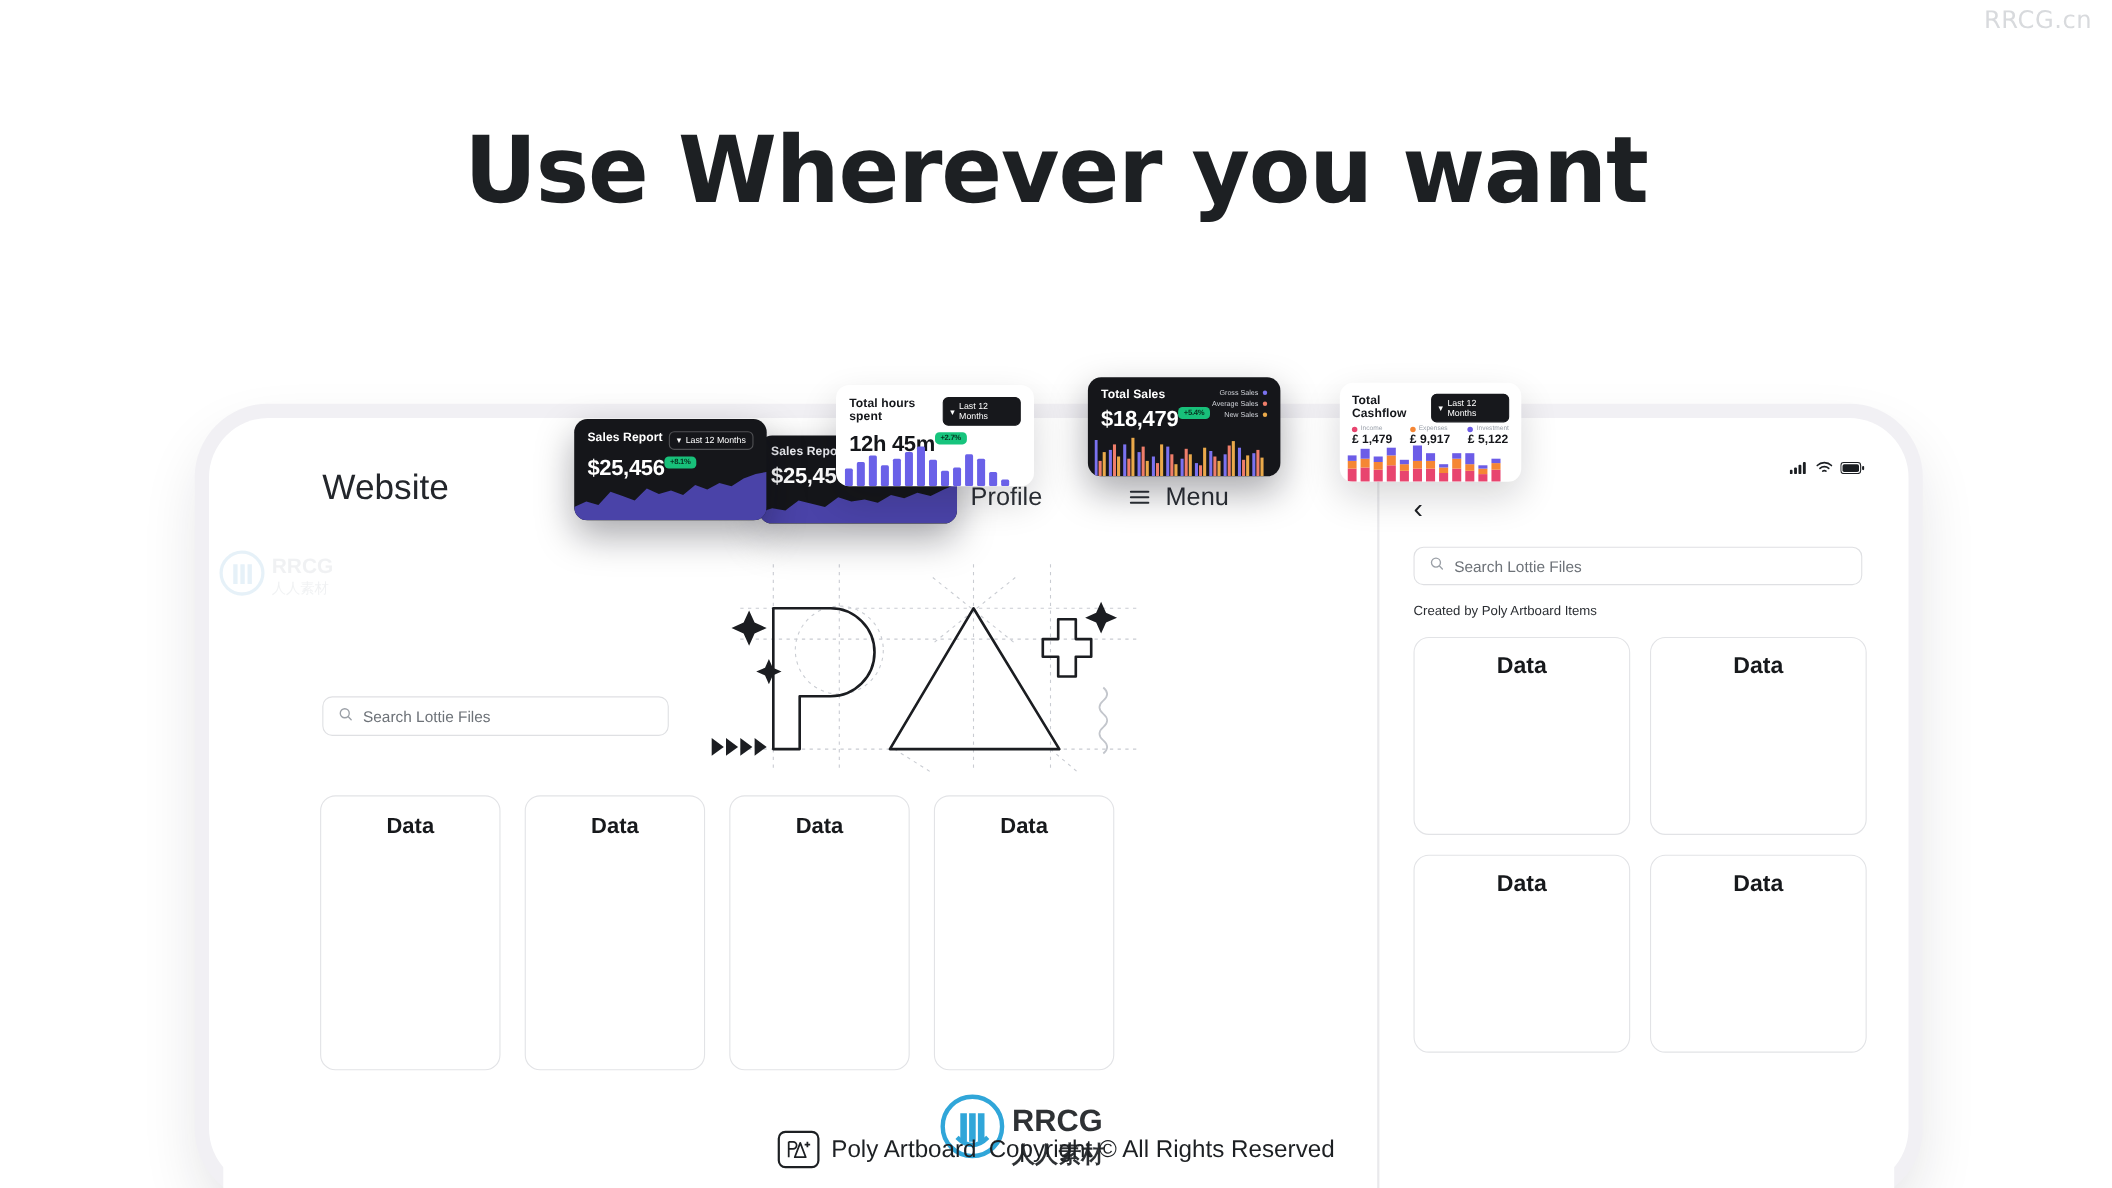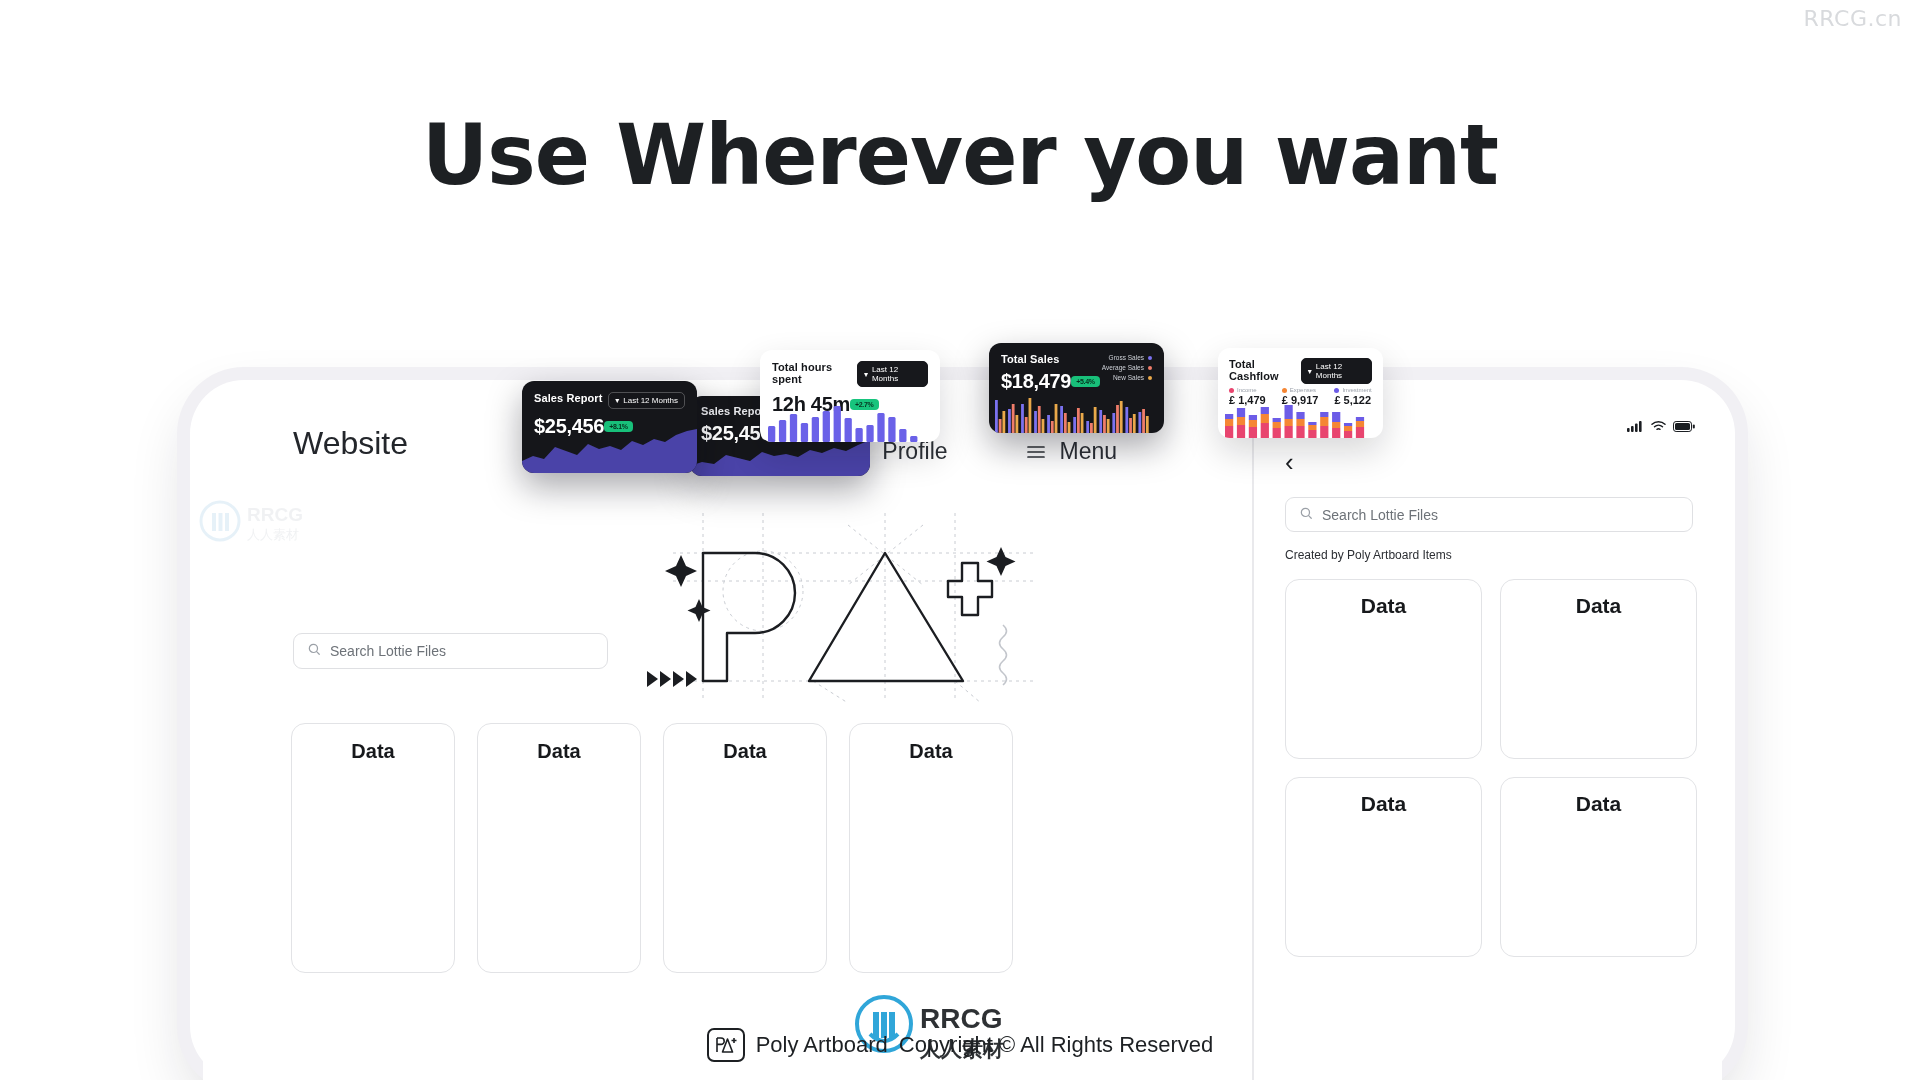--- a/index.html
+++ b/index.html
@@ -86,21 +86,21 @@
     display:flex; justify-content:center; padding-top:14px; box-sizing:border-box;
   }
   .mcard span{ font-size:21px; font-weight:700; color:#17191c;}
 
   
   .fcard{ border-radius:12px; overflow:hidden; }
   .dark{ background:#15161a; color:#fff; box-shadow:0 14px 34px rgba(10,10,20,.35); }
   .light{ background:#fff; color:#14161a; box-shadow:0 14px 34px rgba(10,10,20,.16); }
   .fc-head{ display:flex; align-items:flex-start; justify-content:space-between; }
   .fc-title{ font-size:11px; font-weight:700; letter-spacing:.1px;}
-  .fc-val{ font-size:20px; font-weight:800; letter-spacing:-.3px; display:flex; align-items:center; gap:0;}
+  .fc-val{ font-size:20px; font-weight:800; letter-spacing:-.3px; display:flex; align-items:flex-start; gap:0;}
   .pill{ font-size:7px; font-weight:700; padding:2px 5px; border-radius:4px; background:#18c07a; color:#06331f;}
   .sel{ font-size:8px; border:1px solid rgba(255,255,255,.25); border-radius:5px; padding:3px 6px; display:inline-flex; gap:4px; align-items:center;}
   .sel.on-dark-chip{ background:#17181c; color:#fff; border-color:#17181c;}
 
   
   #cardA-ghost{ left:690px; top:396px; width:180px; height:80px; }
   #cardA{ left:522px; top:381px; width:175px; height:92px; padding:11px 12px; box-sizing:border-box;}
   
   #cardB{ left:760px; top:350px; width:180px; height:92px; padding:11px 12px; box-sizing:border-box;}
   

